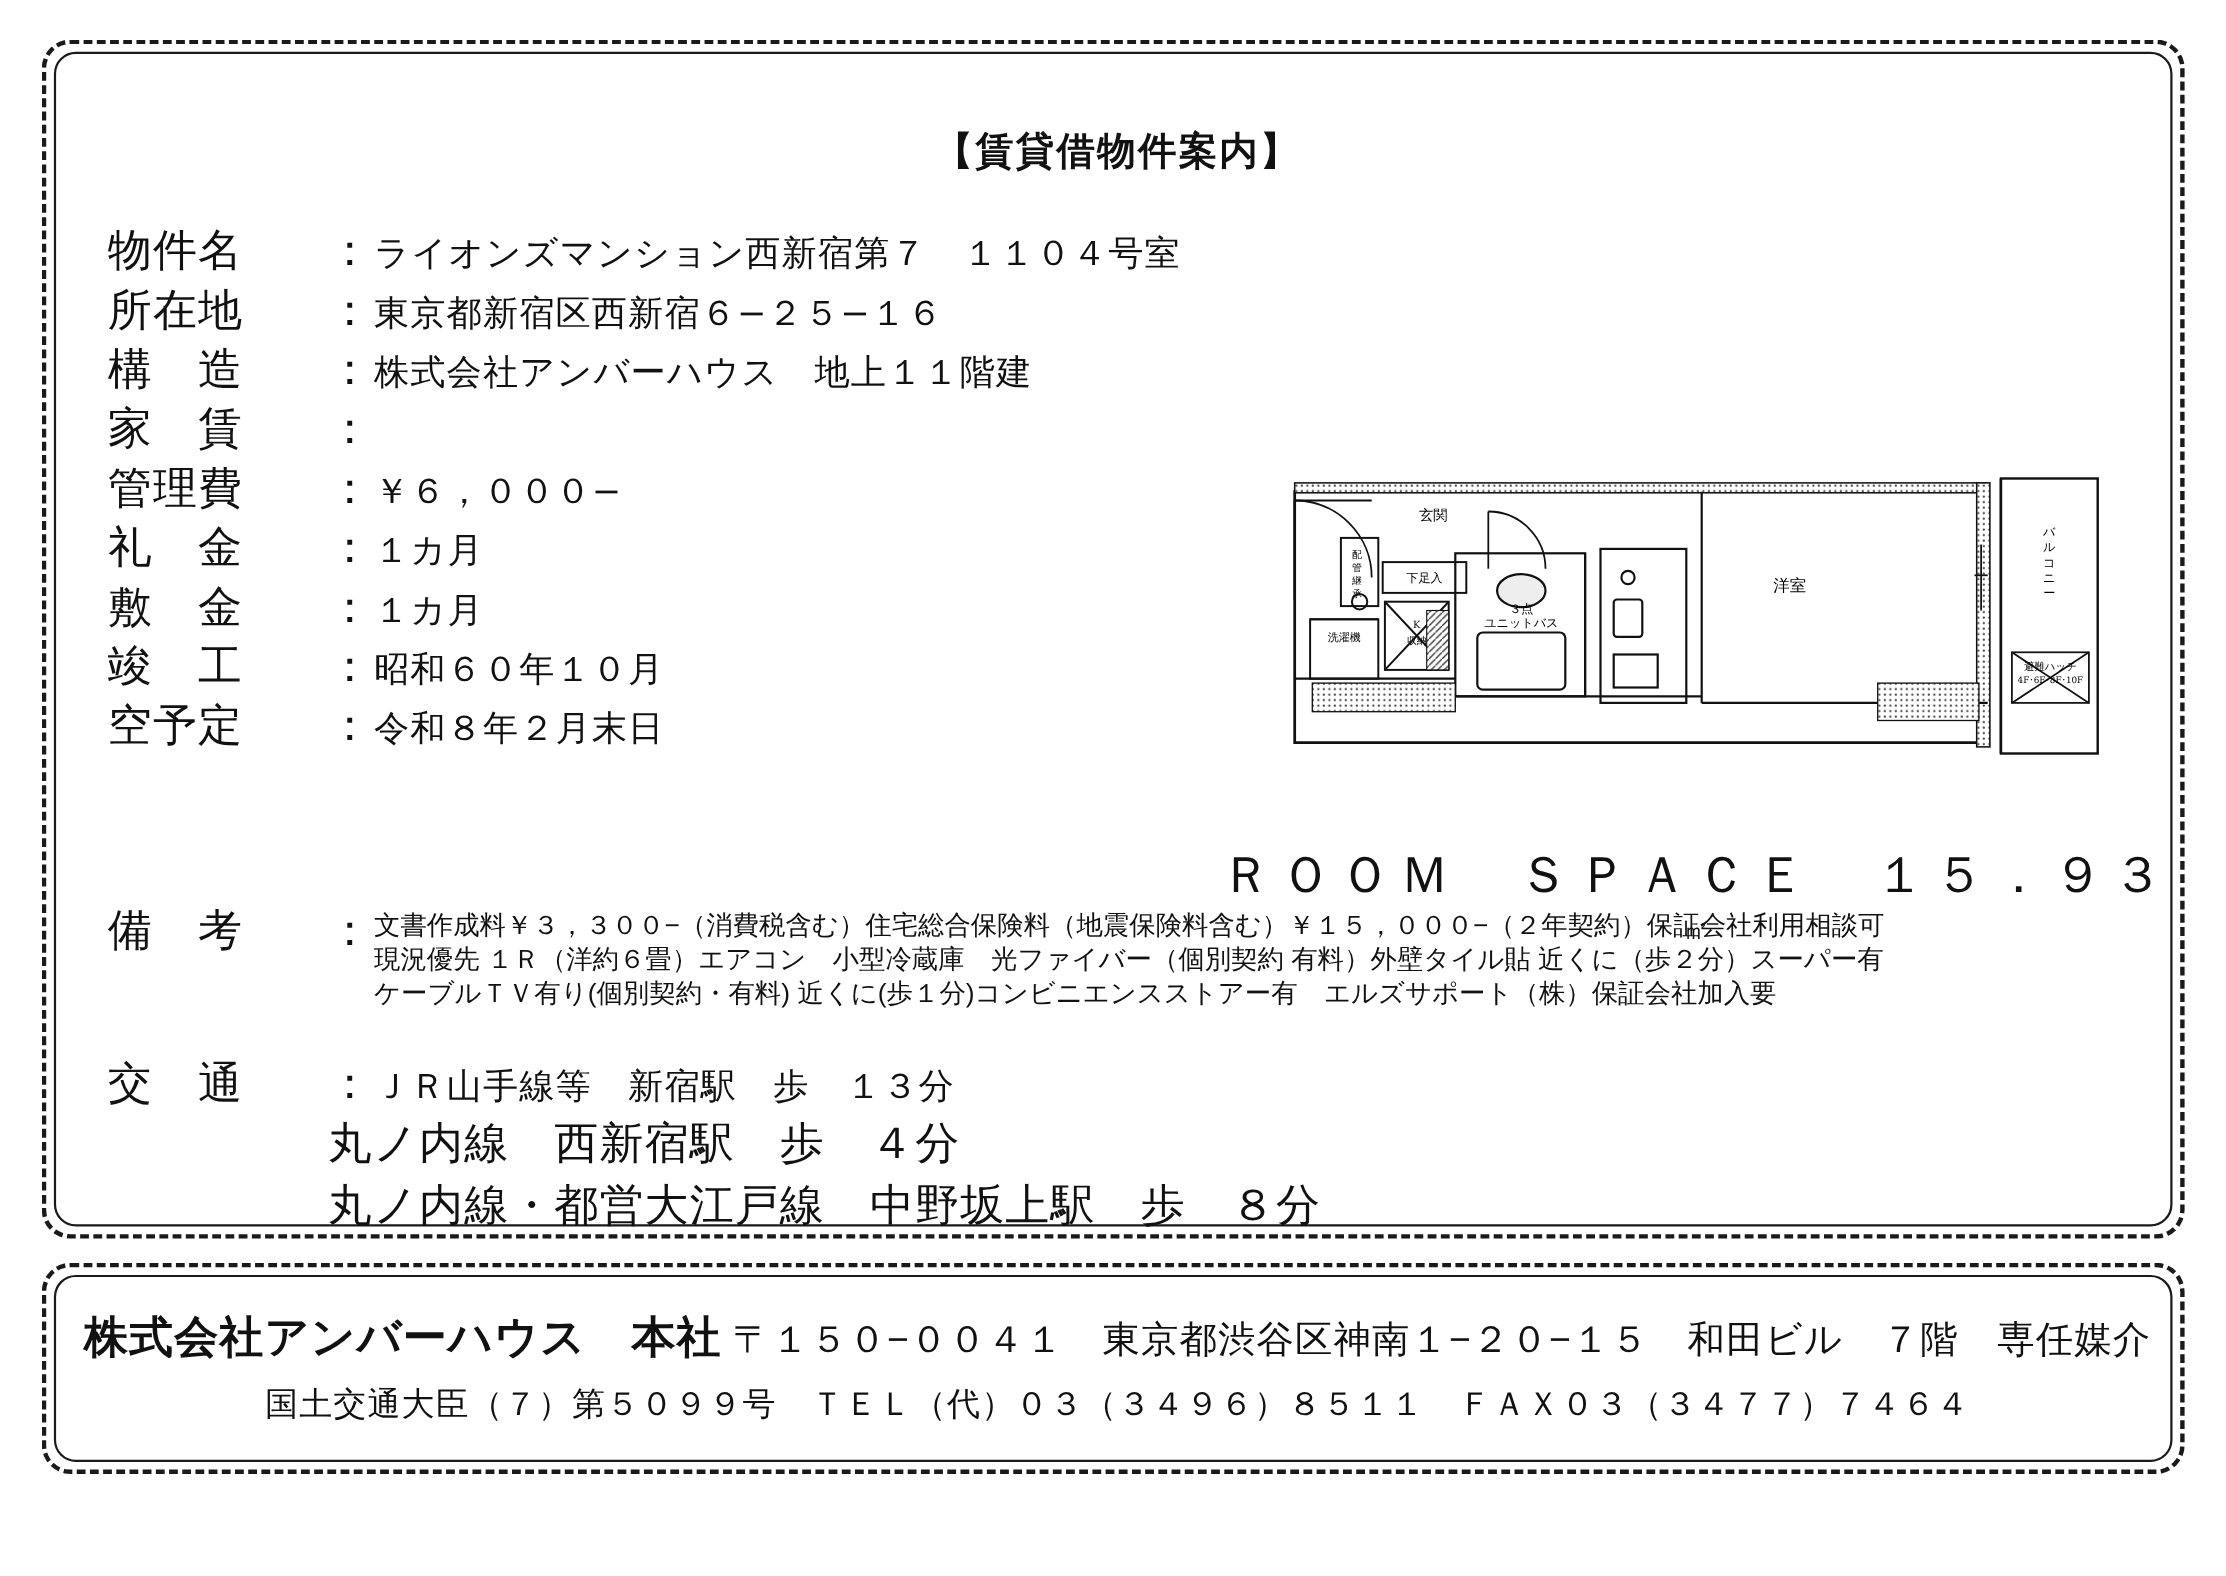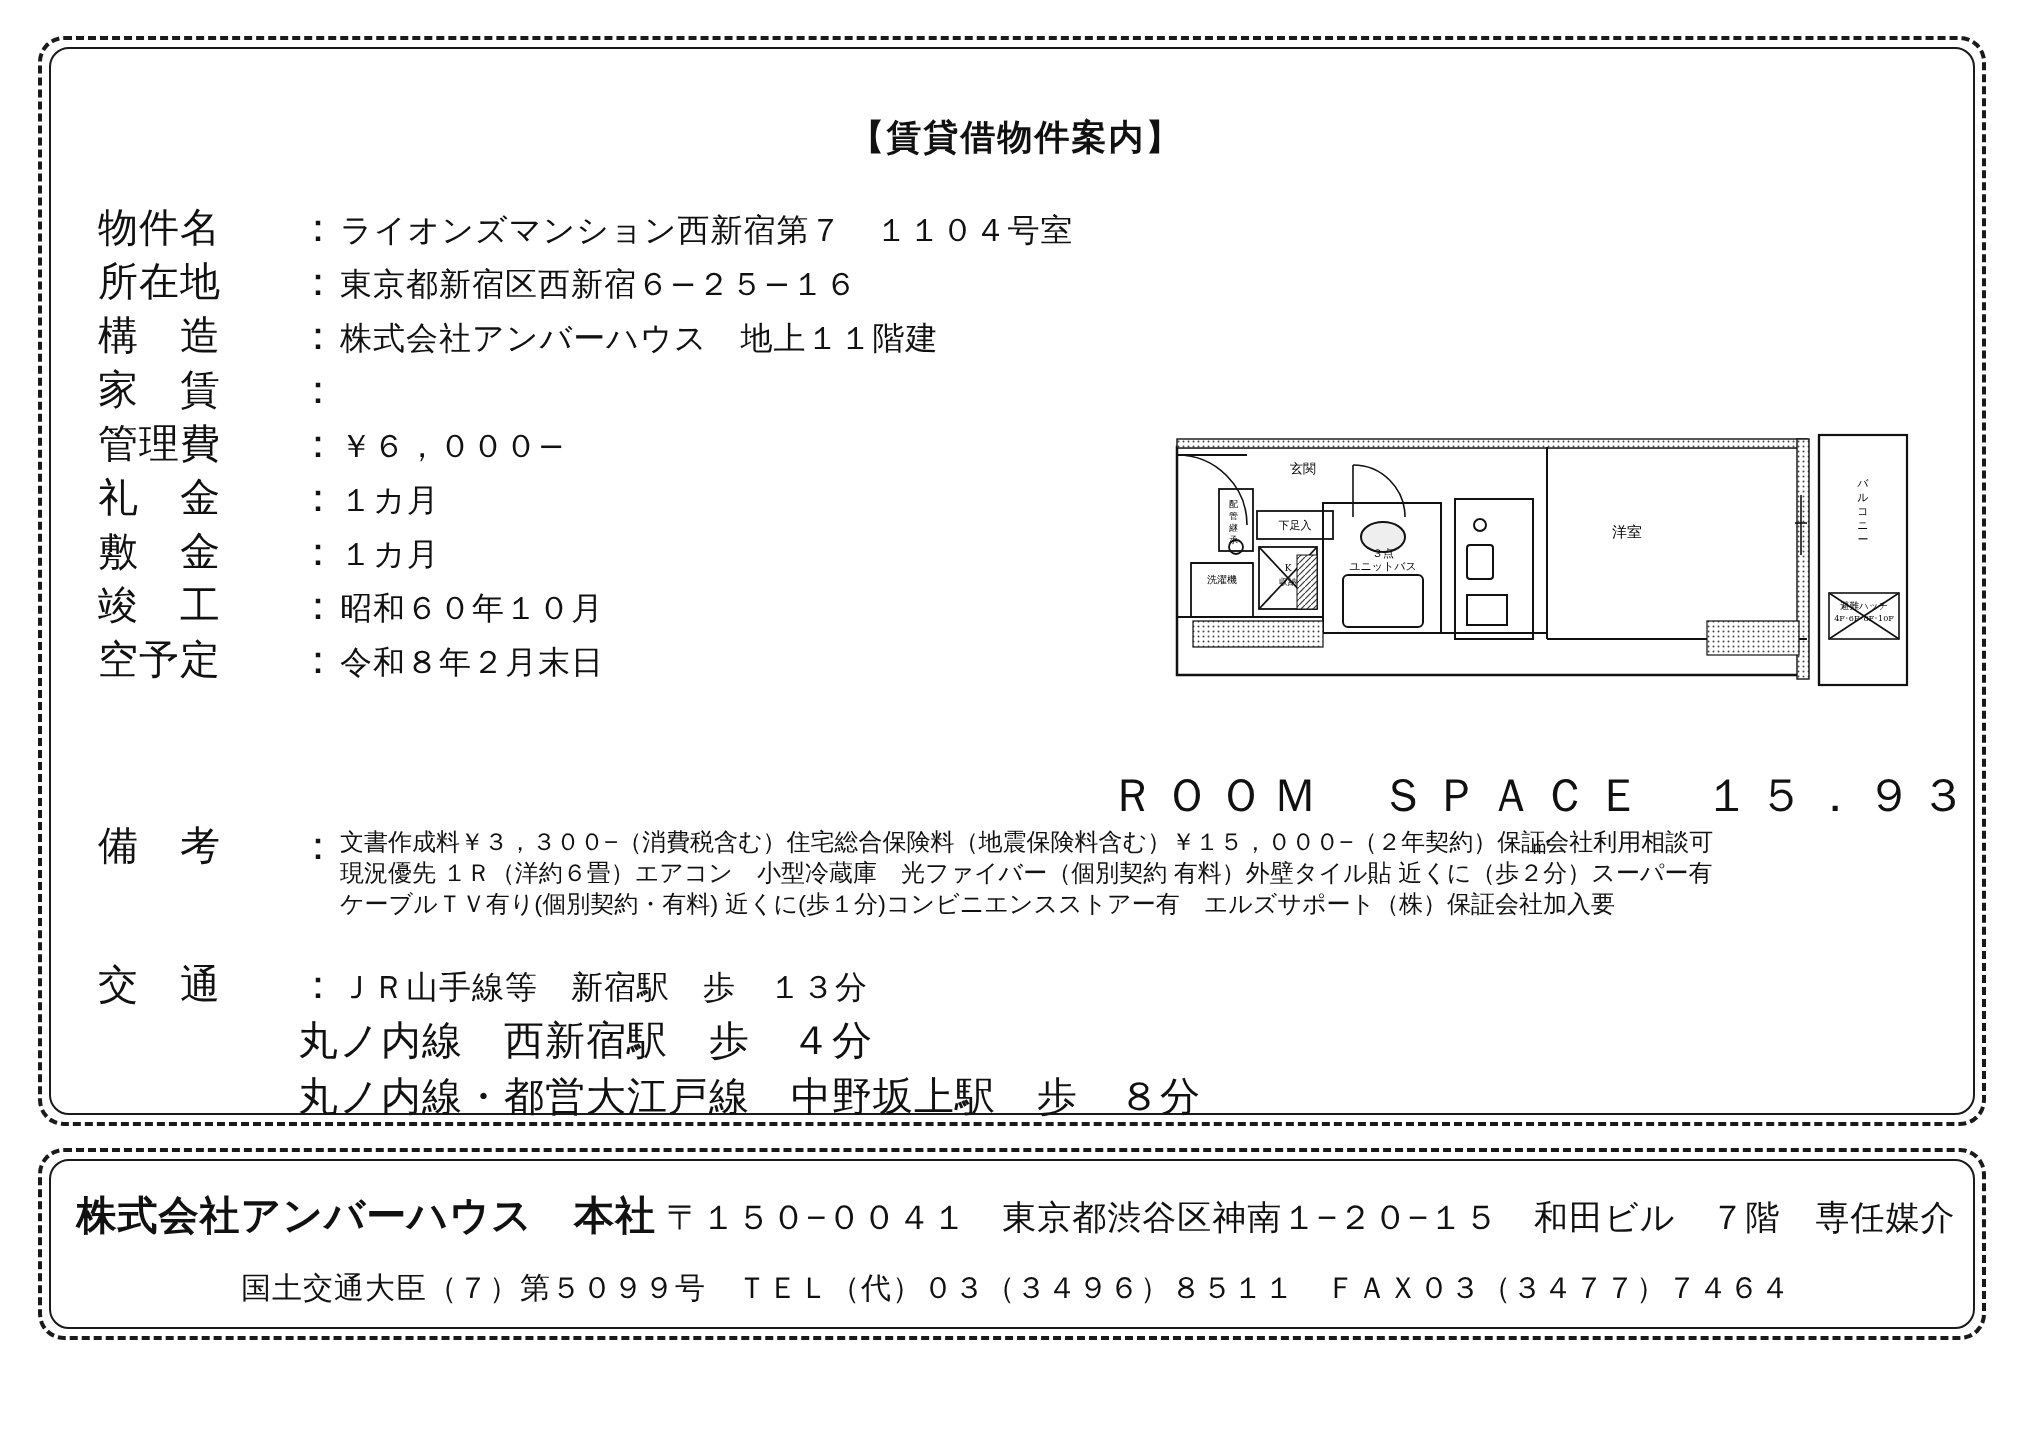--- a/index.html
+++ b/index.html
@@ -164,21 +164,21 @@
     left: 0; top: 36px;
     width: 1948px;
     text-align: center;
     font-size: 34px;
     letter-spacing: 1px;
     font-family: Liberation Sans, sans-serif;
   }
   .footer-line1 .company { font-size: 40px; font-weight: 700; }
   .footer-line2 {
     position: absolute;
-    left: 0; top: 116px;
+    left: 0; top: 104px;
     width: 1948px;
     text-align: center;
     font-size: 30px;
     letter-spacing: 1px;
     font-family: "DejaVu Serif", "Liberation Serif", serif;
   }
 </style>
 </head>
 <body>
 

